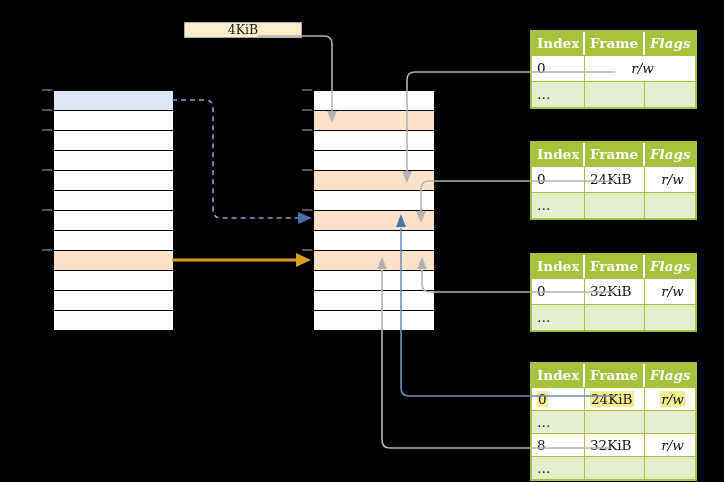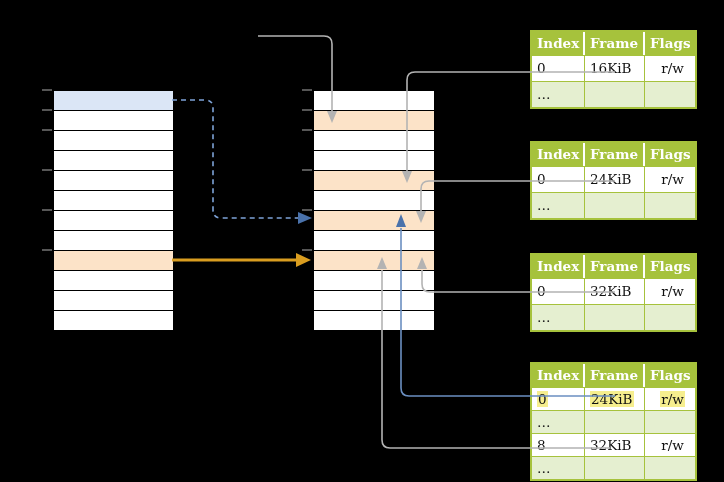--- a/index.html
+++ b/index.html
@@ -24,39 +24,40 @@
   .mrow{height:20px;box-sizing:border-box;border-bottom:1px solid #000;background:#ffffff;}
   .mrow:last-child{border-bottom:none;height:19px;}
   .mrow.page-blue{background:var(--bluerow);}
   .mrow.frame-orange{background:var(--orangerow);}
 
   
   .pt{position:absolute;left:530px;width:167px;border:2px solid var(--green);box-sizing:border-box;background:#fff;margin-top:8px;}
   .pt1{top:22px}.pt2{top:133px}.pt3{top:245px}.pt4{top:354px}
   .pt-row{display:flex;}
   .pt-cell{box-sizing:border-box;padding-left:5px;overflow:hidden;white-space:nowrap;}
-  .c0{width:53px;}.c1{width:60px;}.c2{flex:1;}
+  .c0{width:53px;}.c1{width:60px;}.c2{flex:1;font-style:italic;}
   .pt-head{background:var(--green);}
   .pt-head .pt-cell{color:#fff;font-weight:bold;font-size:13.5px;line-height:23px;height:23px;
                     border-right:2px solid #fff;}
   .pt-head .pt-cell:last-child{border-right:none;}
   .pt-body .pt-cell{color:#111;font-size:13.5px;line-height:25px;height:26px;
                     border-right:1px solid var(--green);border-top:1px solid var(--green);}
   .pt-body .pt-cell:last-child{border-right:none;text-align:center;}
   .pt4 .pt-body .pt-cell{line-height:22px;height:23px;}
   .pt-body.ellipsis .pt-cell{background:var(--lightgreen);}
   .hl{background:var(--hl);padding:0 1px;}
 
   .overlay{position:absolute;left:0;top:0;pointer-events:none;}
 </style>
 </head>
 <body>
 
 <div id="stage">
 
+  <div class="kib">4KiB</div>
 
   <div id="leftmem" class="mem">
       <div class="mrow page-blue"></div>
       <div class="mrow"></div>
       <div class="mrow"></div>
       <div class="mrow"></div>
       <div class="mrow"></div>
       <div class="mrow"></div>
       <div class="mrow"></div>
       <div class="mrow"></div>
@@ -81,21 +82,20 @@
     </div>
 
   <div class="pt pt1">
       <div class="pt-row pt-head">
         <div class="pt-cell c0">Index</div>
         <div class="pt-cell c1">Frame</div>
         <div class="pt-cell c2">Flags</div>
       </div>
       <div class="pt-row pt-body">
         <div class="pt-cell c0">0</div>
-        <div class="pt-cell c1">16KiB</div>
         <div class="pt-cell c2">r/w</div>
       </div>
       <div class="pt-row pt-body ellipsis">
         <div class="pt-cell c0">…</div>
         <div class="pt-cell c1"></div>
         <div class="pt-cell c2"></div>
       </div>
     </div>
   <div class="pt pt2">
       <div class="pt-row pt-head">

